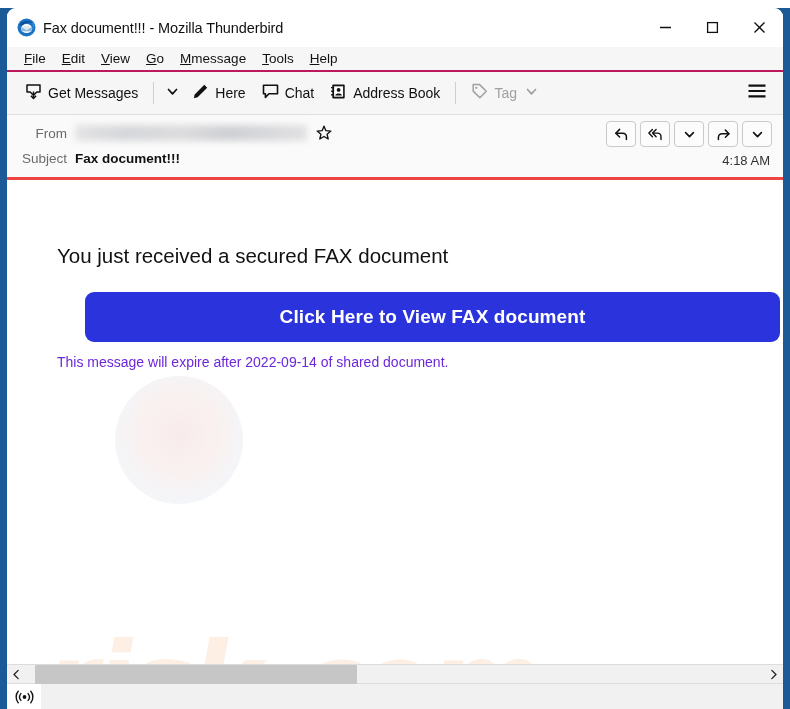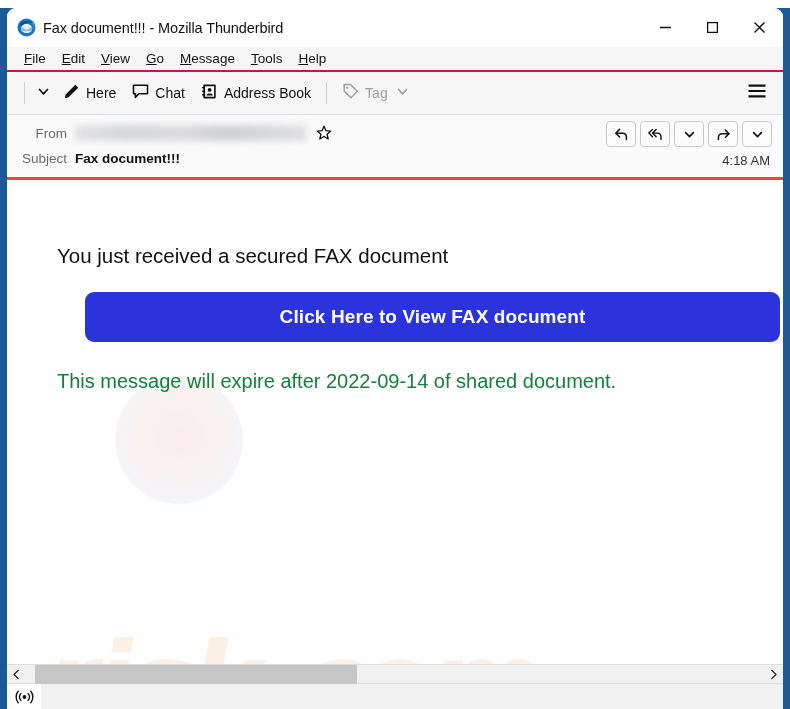--- a/index.html
+++ b/index.html
@@ -269,23 +269,23 @@
     border: none;
     margin-left: 28px;
   }
   .cta-button span {
     color: #ffffff;
     font-size: 19px;
     font-weight: bold;
     letter-spacing: 0.1px;
   }
   .line-expire {
-    margin-top: 28px;
-    font-size: 20px;
-    color: #15803d;
+    margin-top: 12px;
+    font-size: 14px;
+    color: #6d28d9;
     white-space: nowrap;
   }
 
   
   .hscroll {
     flex: 0 0 auto;
     height: 19px;
     background: #f1f1f1;
     display: flex;
     align-items: center;
@@ -369,26 +369,36 @@
             </svg>
         </div>
       </div>
     </div>
 
     <div class="menubar">
       <div class="menu-item"><u>F</u><span>ile</span></div>
       <div class="menu-item"><u>E</u><span>dit</span></div>
       <div class="menu-item"><u>V</u><span>iew</span></div>
       <div class="menu-item"><u>G</u><span>o</span></div>
-      <div class="menu-item"><u>M</u><span>essage</span></div>
+      <div class="menu-item"><u>M</u><span>message</span></div>
       <div class="menu-item"><u>T</u><span>ools</span></div>
       <div class="menu-item"><u>H</u><span>elp</span></div>
     </div>
 
     <div class="toolbar">
+      <div class="tbar-btn">
+        <span>
+          <svg width="17" height="17" viewBox="0 0 17 17">
+            <path d="M2 2 h13 v7 h-3.2 l-3.3 3.3 -3.3 -3.3 H2 Z" fill="none" stroke="#111" stroke-width="1.5" stroke-linejoin="round"></path>
+            <line x1="8.5" y1="8.5" x2="8.5" y2="15.3" stroke="#111" stroke-width="1.5"></line>
+            <path d="M5.9 12.7 L8.5 15.5 L11.1 12.7" fill="none" stroke="#111" stroke-width="1.5" stroke-linejoin="round"></path>
+          </svg>
+        </span>
+        <span>Get Messages</span>
+      </div>
       <div class="tbar-sep"></div>
       <div class="tbar-caret">
         <span>
           <svg width="13" height="13" viewBox="0 0 13 13">
               <path d="M2.5 4.5 L6.5 8.8 L10.5 4.5" fill="none" stroke="#111" stroke-width="1.7" stroke-linecap="round" stroke-linejoin="round"></path>
             </svg>
         </span>
       </div>
       <div class="tbar-btn">
         <span>

